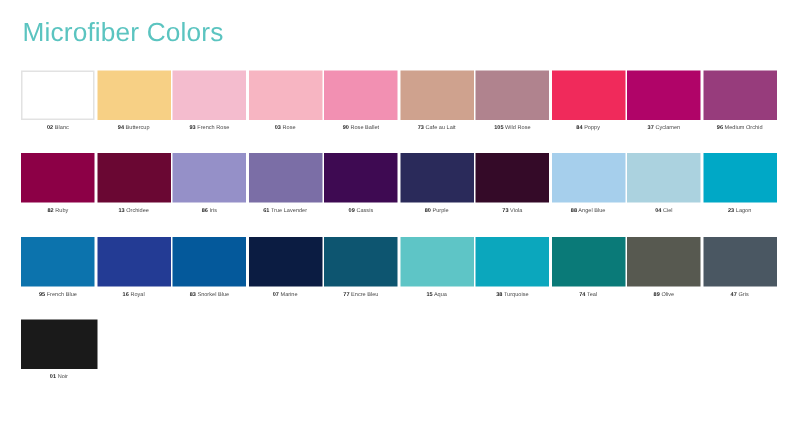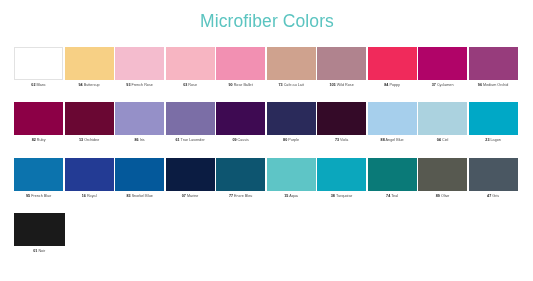--- a/index.html
+++ b/index.html
@@ -23,21 +23,20 @@
   }
   #title {
     font-family: "Liberation Sans", sans-serif;
     font-size: 17.5px;
     font-weight: 400;
     letter-spacing: 0.1px;
     color: #5bc4c0;
     line-height: 1;
     margin: 0 0 16px 1px;
     white-space: nowrap;
-    text-align: center;
   }
   .swatch-grid {
     display: flex;
     flex-direction: column;
     gap: 0px;
   }
   .swatch-row {
     display: flex;
     flex-direction: row;
     gap: 0px;

